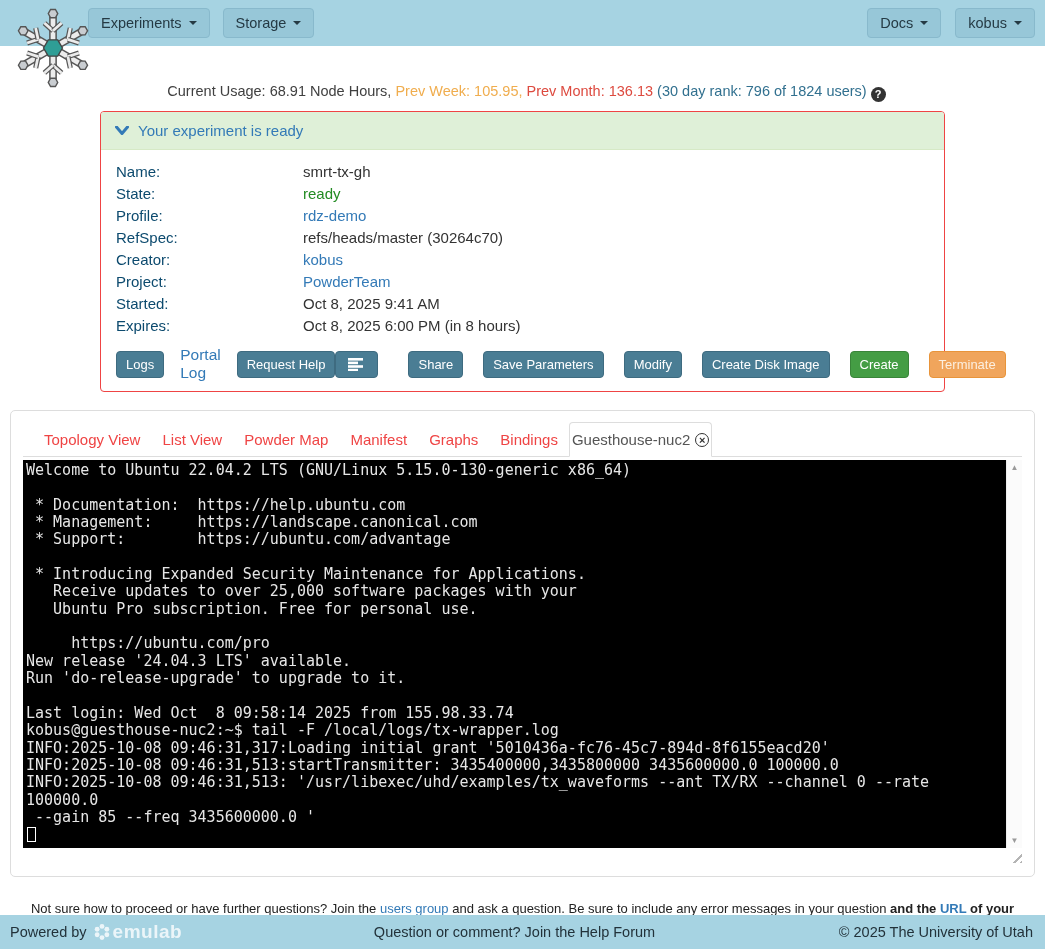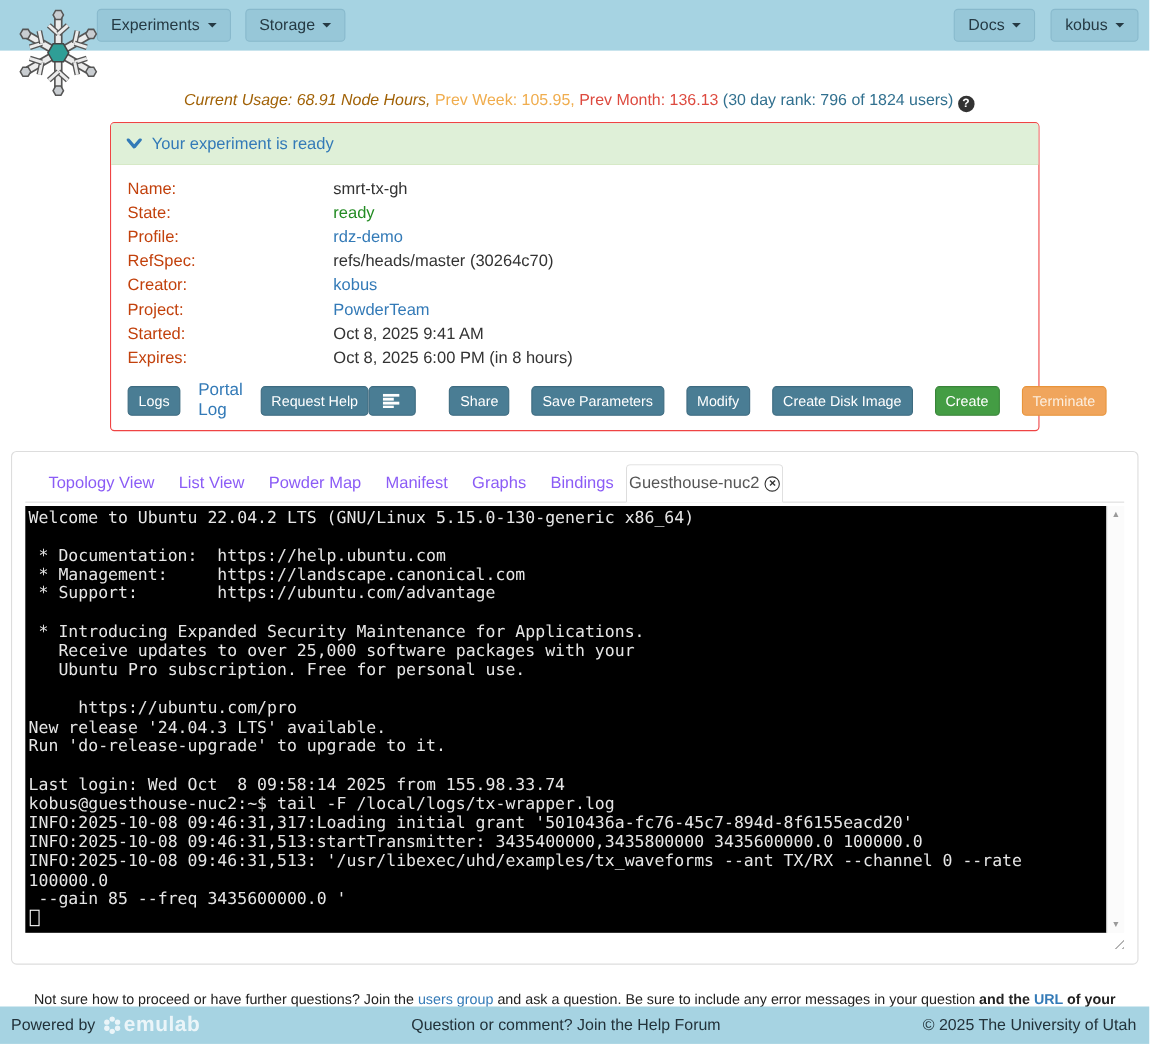--- a/index.html
+++ b/index.html
@@ -34,21 +34,21 @@
     cursor: pointer;
   }
   .caret-down {
     width: 0; height: 0;
     border-left: 4px solid transparent;
     border-right: 4px solid transparent;
     border-top: 4px solid #253a44;
   }
   
   .usage { text-align: center; padding-top: 21px; font-size: 14.5px; white-space: pre-wrap; }
-  .u-blue { color: #a16207; font-style: italic; }
+  .u-blue { color: #404040; }
   .u-orange { color: #f0ad4e; }
   .u-red { color: #dd4a3f; }
   .u-rank { color: #31708f; }
   .q-icon {
     display: inline-block; width: 15px; height: 15px; border-radius: 50%;
     background: #333; color: #fff; font-size: 11px; font-weight: bold;
     line-height: 15px; text-align: center; vertical-align: -2px; cursor: pointer;
   }
   
   .alert-panel {
@@ -57,21 +57,21 @@
     background: #fff;
   }
   .alert-heading {
     background: #dff0d8; border-bottom: 1px solid #d6e9c6;
     border-radius: 3px 3px 0 0;
     padding: 10px 14px; color: #337ab7; font-size: 15px;
     display: flex; align-items: center; gap: 9px; cursor: pointer;
   }
   .panel-body { padding: 11px 15px 9px; }
   .detail-row { display: flex; font-size: 15px; line-height: 22px; }
-  .detail-label { width: 187px; color: #c2410c; }
+  .detail-label { width: 187px; color: #0c4a6e; }
   .detail-value.plain { color: #333; }
   .detail-value.green { color: #228b22; }
   .detail-value.link { color: #337ab7; cursor: pointer; }
   
   .action-row { display: flex; align-items: center; margin-top: 9px; }
   .btn {
     background: #4a7d94; border: 1px solid #3e6b80; border-radius: 4px;
     color: #fff; font-size: 13px; padding: 5px 9px; cursor: pointer;
     display: inline-flex; align-items: center; white-space: nowrap;
   }
@@ -80,21 +80,21 @@
   .icon-btn { padding: 6px 12px; margin-right: 10px; }
   .btn-green { background: #449d44; border-color: #398439; }
   .btn-orange { background: #f0a55c; border-color: #e8943a; color: #fcefe0; }
   
   .tabs-panel {
     width: 1025px; margin: 18px auto 0;
     border: 1px solid #ddd; border-radius: 5px; background: #fff;
     padding: 11px 12px 13px;
   }
   .tab-bar { display: flex; align-items: flex-end; border-bottom: 1px solid #ddd; padding-left: 10px; }
-  .tab { color: #8b5cf6; font-size: 15px; padding: 8px 11px; cursor: pointer; }
+  .tab { color: #ef4444; font-size: 15px; padding: 8px 11px; cursor: pointer; }
   .tab-active {
     border: 1px solid #ddd; border-bottom: 1px solid #fff;
     border-radius: 4px 4px 0 0; margin-bottom: -1px;
     color: #555; font-size: 15px; padding: 8px 2px; background: #fff;
     display: flex; align-items: center; gap: 5px; cursor: pointer;
   }
   .circle-x {
     display: inline-block; width: 14px; height: 14px; border: 1px solid #333;
     border-radius: 50%; color: #333; font-size: 11px; line-height: 12px;
     text-align: center; cursor: pointer; font-weight: bold;

